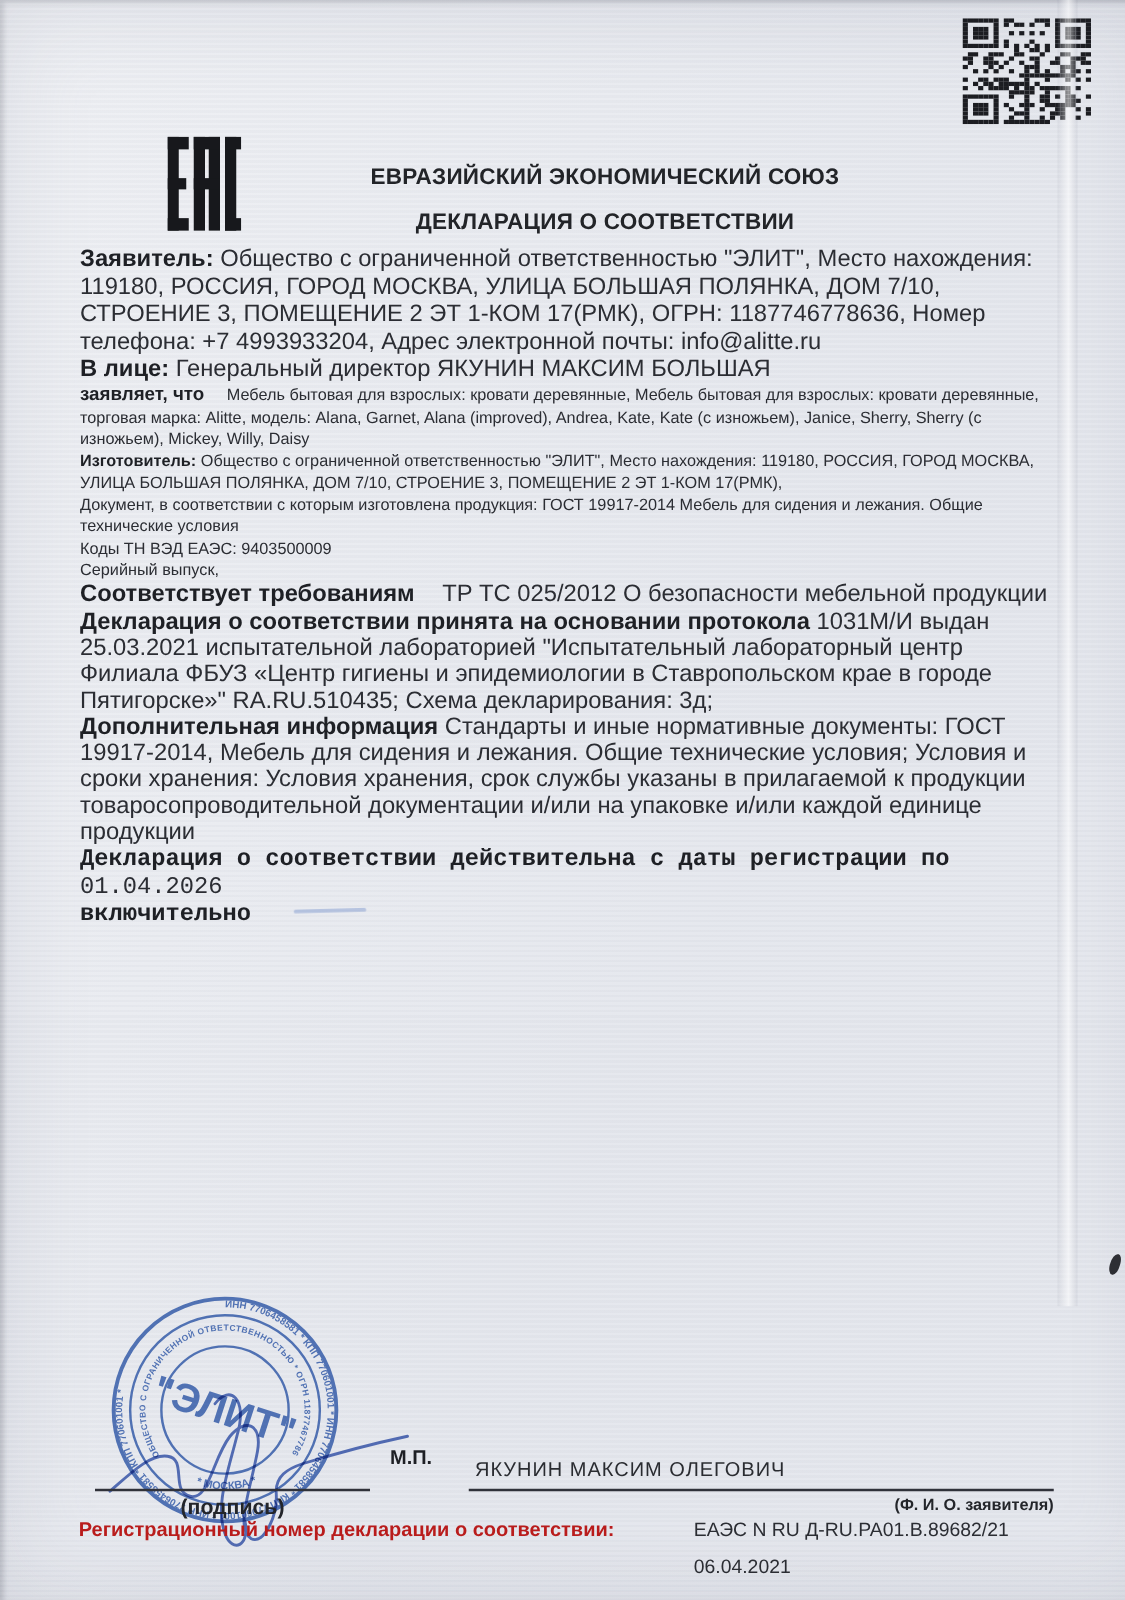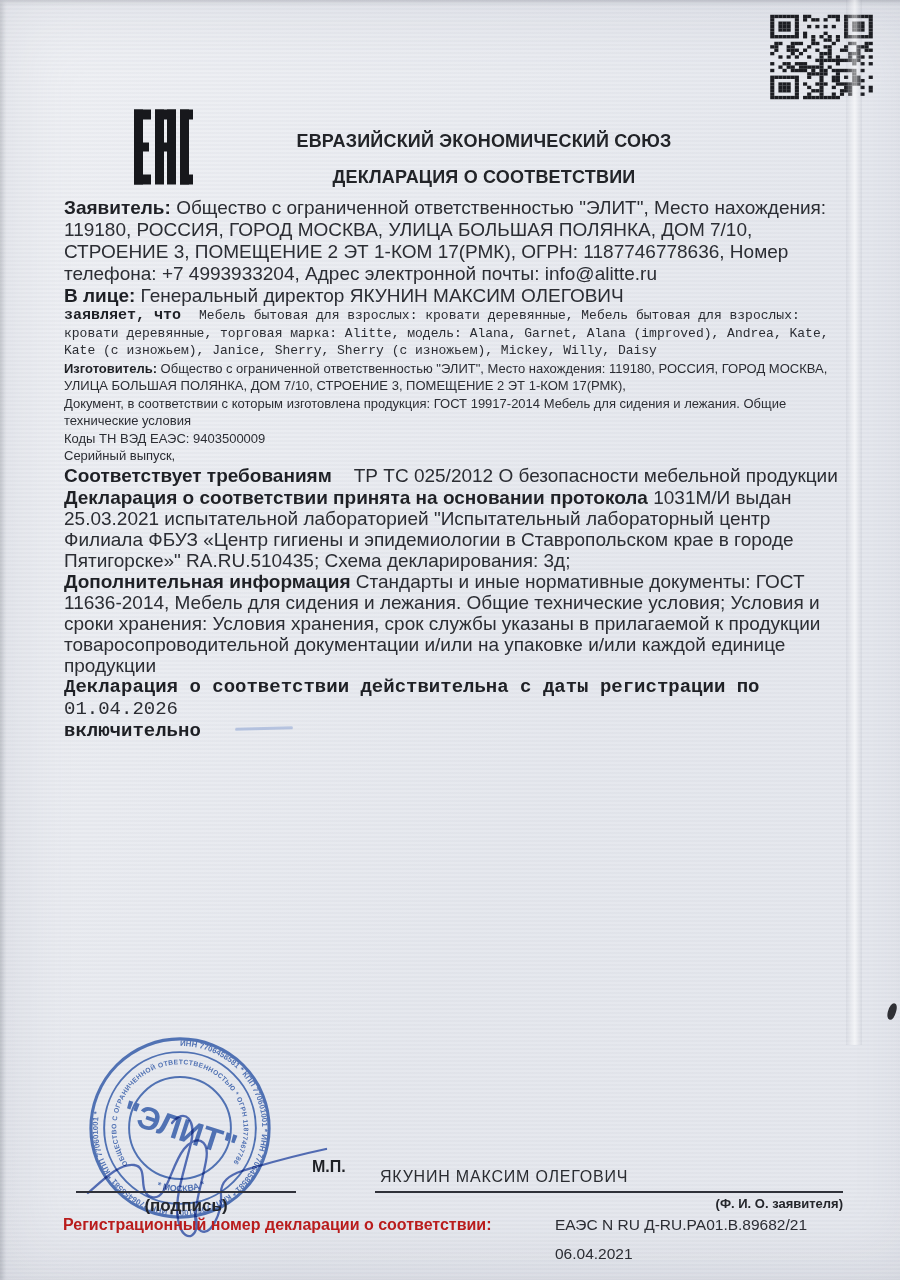--- a/index.html
+++ b/index.html
@@ -23,21 +23,21 @@
   .eac{position:absolute;left:134px;top:109px;width:59px;height:76px;}
   .titles{position:absolute;left:64px;top:131px;width:840px;text-align:center;}
   .title1,.title2{font-weight:bold;font-size:18px;letter-spacing:.2px;color:#222428;}
   .title2{margin-top:15px;}
   .qr{position:absolute;left:762px;top:8px;width:119px;height:98px;}
   
   .body{position:absolute;left:64px;top:197px;width:782px;}
   .body p{margin:0;}
   .t15{font-size:19px;line-height:22px;}
   .t13{font-size:13px;line-height:17.5px;}
-  .mt2{margin-top:2px;} .mt3{margin-top:3px;font-family:Liberation Mono, monospace;} .mt6{margin-top:6px;}
+  .mt2{margin-top:2px;} .mt3{margin-top:3px;} .mt6{margin-top:6px;}
   .mt7{margin-top:7px;font-family:Liberation Mono, monospace;} .mt9{margin-top:9px;}
   .basis{margin-top:30px;line-height:21px;}
   b{color:#1e2025;}
   .declares-lbl{font-size:15px;margin-right:18px;}
   .gap{margin-left:22px;}
   .block-b{display:block;font-weight:bold;color:#1e2025;}
   
   .pen-smudge{position:absolute;left:235px;top:727px;width:58px;height:3px;border-radius:2px;
     background:rgba(88,124,196,.35);transform:rotate(-1.5deg);filter:blur(.6px);}
   .scan-mark{position:absolute;left:888px;top:1003px;width:8px;height:17px;border-radius:60% 40% 55% 45%;
@@ -373,21 +373,21 @@
       </g>
     </svg>
 
   <div class="body">
     <p class="t15">
       <b>Заявитель:</b>
       <span>Общество с ограниченной ответственностью "ЭЛИТ", Место нахождения: 119180, РОССИЯ, ГОРОД МОСКВА, УЛИЦА БОЛЬШАЯ ПОЛЯНКА, ДОМ 7/10, СТРОЕНИЕ 3, ПОМЕЩЕНИЕ 2 ЭТ 1-КОМ 17(РМК), ОГРН: 1187746778636, Номер телефона: +7 4993933204, Адрес электронной почты: info@alitte.ru</span>
     </p>
     <p class="t15 mt2">
       <b>В лице:</b>
-      <span>Генеральный директор ЯКУНИН МАКСИМ ОЛЕГОВИЧ</span>
+      <span>Генеральный директор ЯКУНИН МАКСИМ БОЛЬШАЯ</span>
     </p>
     <p class="t13 mt3">
       <b class="declares-lbl">заявляет, что</b><span>Мебель бытовая для взрослых: кровати деревянные, Мебель бытовая для взрослых: кровати деревянные, торговая марка: Alitte, модель: Alana, Garnet, Alana (improved), Andrea, Kate, Kate (с изножьем), Janice, Sherry, Sherry (с изножьем), Mickey, Willy, Daisy</span>
     </p>
     <p class="t13">
       <b>Изготовитель:</b>
       <span>Общество с ограниченной ответственностью "ЭЛИТ", Место нахождения: 119180, РОССИЯ, ГОРОД МОСКВА, УЛИЦА БОЛЬШАЯ ПОЛЯНКА, ДОМ 7/10, СТРОЕНИЕ 3, ПОМЕЩЕНИЕ 2 ЭТ 1-КОМ 17(РМК),</span>
     </p>
     <p class="t13">
       <span>Документ, в соответствии с которым изготовлена продукция: ГОСТ 19917-2014 Мебель для сидения и лежания. Общие технические условия</span>
@@ -400,21 +400,21 @@
     </p>
     <p class="t15 mt6">
       <b>Соответствует требованиям</b><span class="gap">ТР ТС 025/2012 О безопасности мебельной продукции</span>
     </p>
     <p class="t15 basis">
       <b>Декларация о соответствии принята на основании протокола</b>
       <span>1031М/И выдан 25.03.2021 испытательной лабораторией "Испытательный лабораторный центр Филиала ФБУЗ «Центр гигиены и эпидемиологии в Ставропольском крае в городе Пятигорске»" RA.RU.510435; Схема декларирования: 3д;</span>
     </p>
     <p class="t15 mt9" style="line-height:21px;">
       <b>Дополнительная информация</b>
-      <span>Стандарты и иные нормативные документы: ГОСТ 11636-2014, Мебель для сидения и лежания. Общие технические условия; Условия и сроки хранения: Условия хранения, срок службы указаны в прилагаемой к продукции товаросопроводительной документации и/или на упаковке и/или каждой единице продукции</span>
+      <span>Стандарты и иные нормативные документы: ГОСТ 19917-2014, Мебель для сидения и лежания. Общие технические условия; Условия и сроки хранения: Условия хранения, срок службы указаны в прилагаемой к продукции товаросопроводительной документации и/или на упаковке и/или каждой единице продукции</span>
     </p>
     <p class="t15 mt7">
       <b>Декларация о соответствии действительна с даты регистрации по</b>
       <span>01.04.2026</span>
       <b class="block-b">включительно</b>
     </p>
   </div>
 
   <svg class="stamp" viewBox="0 0 190 190">
     <defs>

